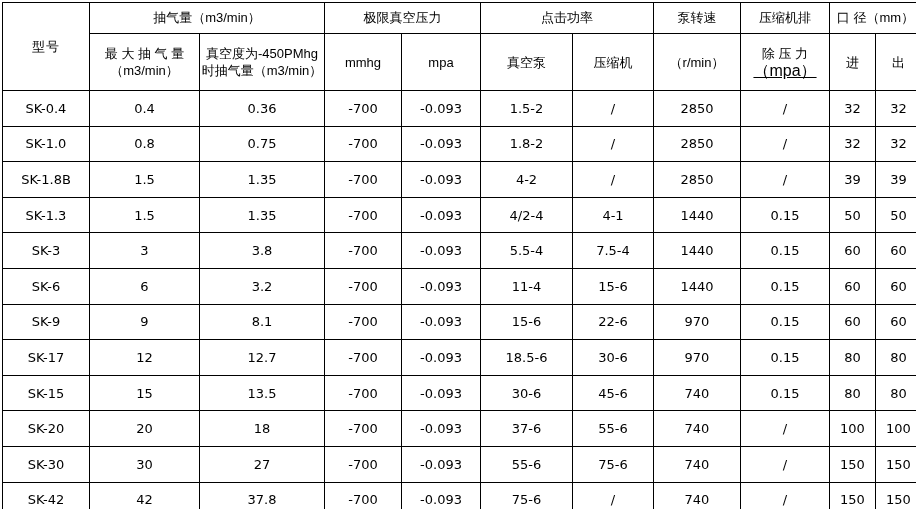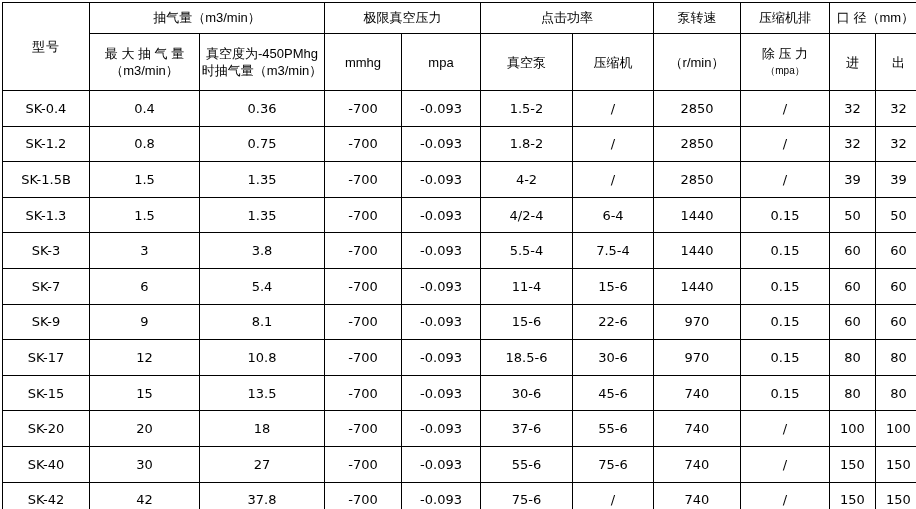--- a/index.html
+++ b/index.html
@@ -43,21 +43,21 @@
     font-size: 14px;
     height: 30px;
   }
   .h-sub {
     font-size: 13px;
     line-height: 17px;
     height: 56px;
     padding: 2px 1px;
   }
   .h-sub .ln { display: block; }
-  .unit-sm { font-size: 10px; }
+  .unit-sm { font-size: 16px; text-decoration: underline; }
   
   tbody tr { height: 35.6px; }
   tbody td {
     font-size: 13px;
     font-family: "DejaVu Sans", sans-serif;
   }
   td.model-cell {
     text-align: left;
     padding-left: 8px;
     font-size: 13px;
@@ -133,75 +133,75 @@
           <td>-700</td>
           <td>-0.093</td>
           <td>1.5-2</td>
           <td>/</td>
           <td>2850</td>
           <td>/</td>
           <td>32</td>
           <td>32</td>
         </tr>
         <tr>
-          <td class="model-cell">SK-1.2</td>
+          <td class="model-cell">SK-1.0</td>
           <td>0.8</td>
           <td>0.75</td>
           <td>-700</td>
           <td>-0.093</td>
           <td>1.8-2</td>
           <td>/</td>
           <td>2850</td>
           <td>/</td>
           <td>32</td>
           <td>32</td>
         </tr>
         <tr>
-          <td class="model-cell">SK-1.5B</td>
+          <td class="model-cell">SK-1.8B</td>
           <td>1.5</td>
           <td>1.35</td>
           <td>-700</td>
           <td>-0.093</td>
           <td>4-2</td>
           <td>/</td>
           <td>2850</td>
           <td>/</td>
           <td>39</td>
           <td>39</td>
         </tr>
         <tr>
           <td class="model-cell">SK-1.3</td>
           <td>1.5</td>
           <td>1.35</td>
           <td>-700</td>
           <td>-0.093</td>
           <td>4/2-4</td>
-          <td>6-4</td>
+          <td>4-1</td>
           <td>1440</td>
           <td>0.15</td>
           <td>50</td>
           <td>50</td>
         </tr>
         <tr>
           <td class="model-cell">SK-3</td>
           <td>3</td>
           <td>3.8</td>
           <td>-700</td>
           <td>-0.093</td>
           <td>5.5-4</td>
           <td>7.5-4</td>
           <td>1440</td>
           <td>0.15</td>
           <td>60</td>
           <td>60</td>
         </tr>
         <tr>
-          <td class="model-cell">SK-7</td>
+          <td class="model-cell">SK-6</td>
           <td>6</td>
-          <td>5.4</td>
+          <td>3.2</td>
           <td>-700</td>
           <td>-0.093</td>
           <td>11-4</td>
           <td>15-6</td>
           <td>1440</td>
           <td>0.15</td>
           <td>60</td>
           <td>60</td>
         </tr>
         <tr>
@@ -213,21 +213,21 @@
           <td>15-6</td>
           <td>22-6</td>
           <td>970</td>
           <td>0.15</td>
           <td>60</td>
           <td>60</td>
         </tr>
         <tr>
           <td class="model-cell">SK-17</td>
           <td>12</td>
-          <td>10.8</td>
+          <td>12.7</td>
           <td>-700</td>
           <td>-0.093</td>
           <td>18.5-6</td>
           <td>30-6</td>
           <td>970</td>
           <td>0.15</td>
           <td>80</td>
           <td>80</td>
         </tr>
         <tr>
@@ -250,21 +250,21 @@
           <td>-700</td>
           <td>-0.093</td>
           <td>37-6</td>
           <td>55-6</td>
           <td>740</td>
           <td>/</td>
           <td>100</td>
           <td>100</td>
         </tr>
         <tr>
-          <td class="model-cell">SK-40</td>
+          <td class="model-cell">SK-30</td>
           <td>30</td>
           <td>27</td>
           <td>-700</td>
           <td>-0.093</td>
           <td>55-6</td>
           <td>75-6</td>
           <td>740</td>
           <td>/</td>
           <td>150</td>
           <td>150</td>

